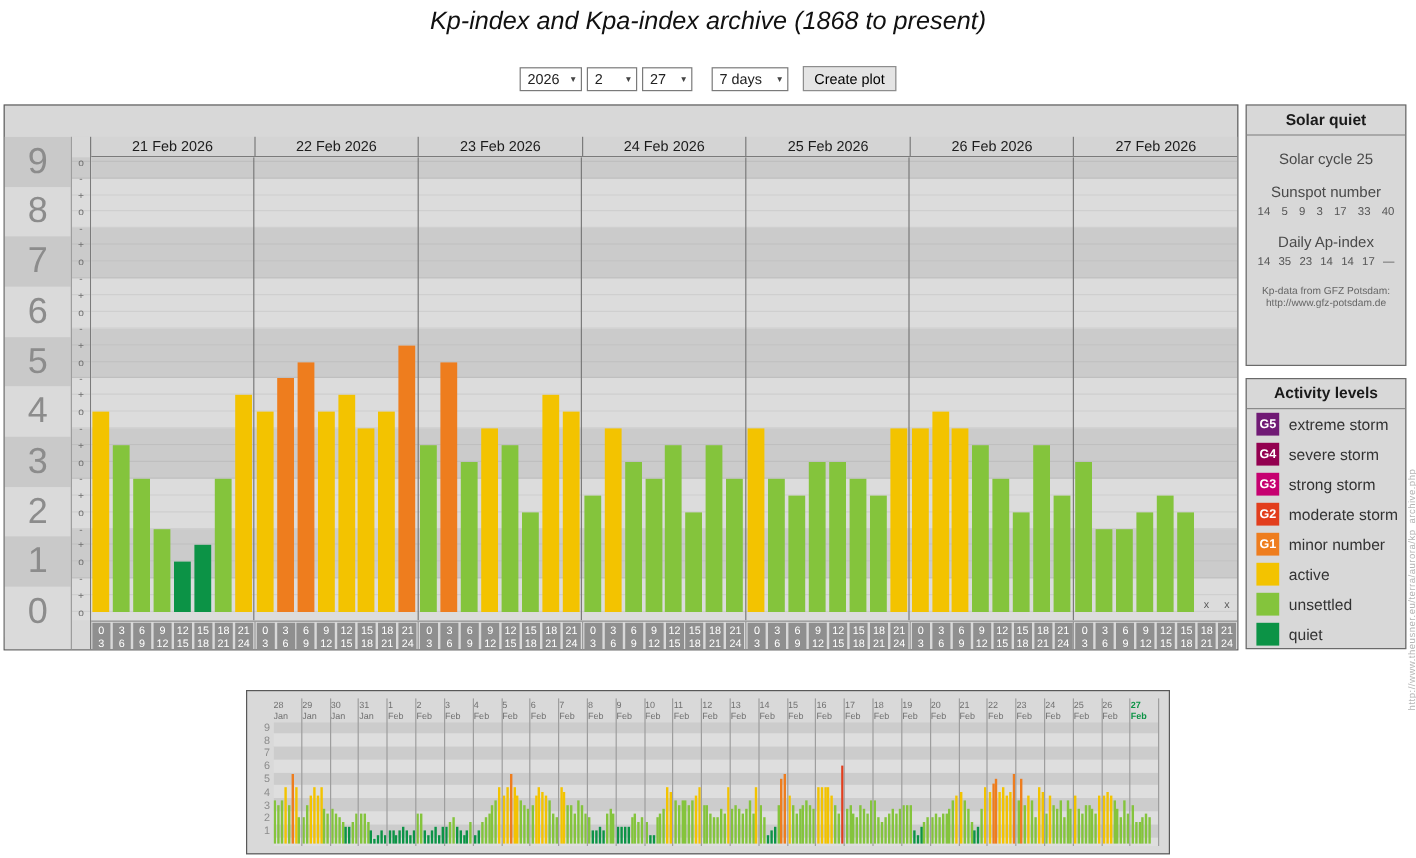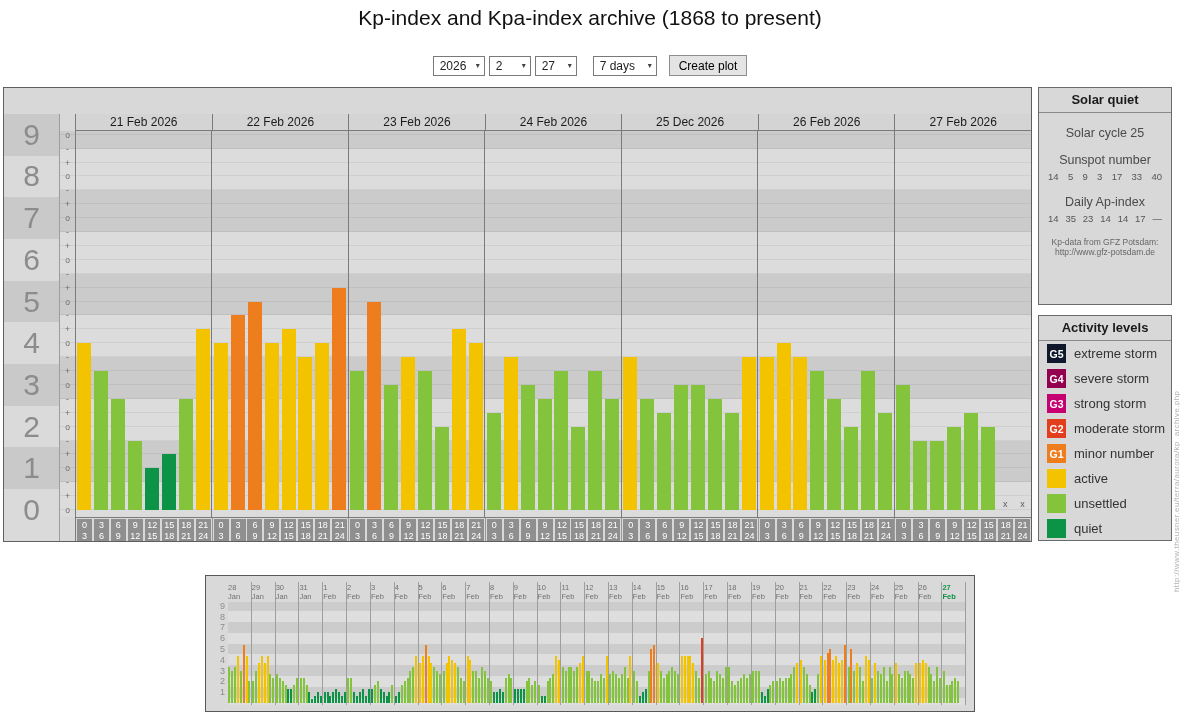--- a/index.html
+++ b/index.html
@@ -3,21 +3,21 @@
 <meta charset="utf-8">
 <style>
   * { margin:0; padding:0; box-sizing:border-box; }
   html,body { background:#fff; }
   #page {
     position:relative; width:1180px; height:715px; overflow:hidden;
     background:#fff; font-family:"Liberation Sans","DejaVu Sans",sans-serif; color:#222;
   }
   
   #title { position:absolute; top:6px; left:0; width:100%; text-align:center;
-           font-size:21px; color:#111; }
+           font-size:21px; color:#111;font-style:italic; }
   #controls { position:absolute; top:55px; left:0; width:100%;
               display:flex; justify-content:center; align-items:center; }
   .sel { display:inline-flex; align-items:center; justify-content:space-between;
          height:20px; border:1px solid #7a7a7a; background:#fff; font-size:12px;
          padding:0 4px 0 6px; margin-right:4px; cursor:default; }
   .sel .arr { font-size:8px; color:#444; margin-left:5px; }
   #sel-year{width:52px;} #sel-month{width:42px;} #sel-day{width:42px;}
   #sel-range{width:64px; margin-left:12px;}
   #create-btn { height:21px; margin-left:8px; background:#e4e4e4; border:1px solid #8d8d8d;
                 font-size:12px; padding:0 9px; font-family:inherit; }
@@ -203,21 +203,21 @@
             <div class="subtick" style="top: 31.5px;">+</div>
             <div class="subtick" style="top: 17.6px;">-</div>
             <div class="subtick" style="top: 3.7px;">o</div>
           </div>
       </div>
       <div id="plot-dates">
           <div class="datecell">21 Feb 2026</div>
           <div class="datecell">22 Feb 2026</div>
           <div class="datecell">23 Feb 2026</div>
           <div class="datecell">24 Feb 2026</div>
-          <div class="datecell">25 Dec 2026</div>
+          <div class="datecell">25 Feb 2026</div>
           <div class="datecell">26 Feb 2026</div>
           <div class="datecell">27 Feb 2026</div>
         </div>
       <div id="plot-bars">
           <div class="stripe" style="bottom: 7px; height: 13.9px; background: rgb(220, 220, 220);"></div>
           <div class="stripe" style="bottom: 20.9px; height: 13.9px; background: rgb(220, 220, 220);"></div>
           <div class="stripe" style="bottom: 34.8px; height: 13.9px; background: rgb(203, 203, 203);"></div>
           <div class="stripe" style="bottom: 48.7px; height: 13.9px; background: rgb(203, 203, 203);"></div>
           <div class="stripe" style="bottom: 62.6px; height: 13.9px; background: rgb(203, 203, 203);"></div>
           <div class="stripe" style="bottom: 76.5px; height: 13.9px; background: rgb(220, 220, 220);"></div>
@@ -809,21 +809,21 @@
         <div>Kp-data from GFZ Potsdam:</div>
         <div>http://www.gfz-potsdam.de</div>
       </div>
     </div>
   </div>
 
   <div class="side-panel" id="activity-panel">
     <div class="panel-h">Activity levels</div>
     <div id="activity-rows">
         <div class="lvl">
-          <div class="sw" style="background: #0f172a;">G5</div>
+          <div class="sw" style="background: #701a75;">G5</div>
           <span class="lvl-label">extreme storm</span>
         </div>
         <div class="lvl">
           <div class="sw" style="background: rgb(147, 0, 80);">G4</div>
           <span class="lvl-label">severe storm</span>
         </div>
         <div class="lvl">
           <div class="sw" style="background: rgb(198, 0, 112);">G3</div>
           <span class="lvl-label">strong storm</span>
         </div>

